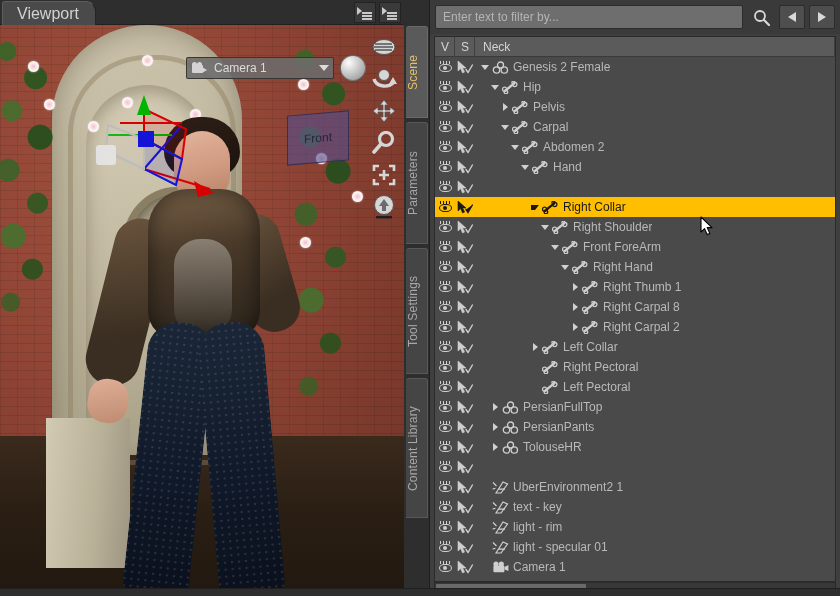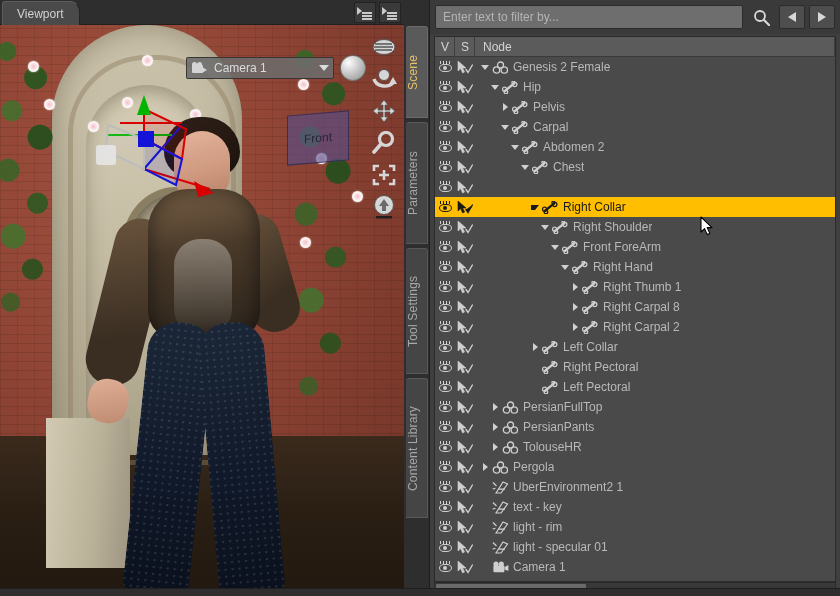--- a/index.html
+++ b/index.html
@@ -25,21 +25,21 @@
     width: 404px; height: 25px;
     background: #2e2e2e;
     border-bottom: 1px solid #202020;
   }
   .vp-tab {
     position: absolute; left: 2px; top: 1px;
     height: 24px; padding: 0 16px 0 14px;
     line-height: 24px;
     background: #4a4a4a;
     color: #d2d2d2;
-    font-size: 12px;
+    font-size: 16px;
     border-top-left-radius: 3px;
     border-top-right-radius: 10px;
     border-top: 1px solid #5d5d5d;
     border-left: 1px solid #5d5d5d;
     border-right: 1px solid #242424;
   }
   .vp-menu-btn {
     position: absolute; top: 2px;
     width: 22px; height: 21px;
     background: #3a3a3a;
@@ -597,21 +597,21 @@
         </div>
       <div class="fbtn">
           <span class="arrow-r"></span>
         </div>
     </div>
 
     <div class="tree-wrap">
       <div class="tree-head">
         <div class="th v">V</div>
         <div class="th s">S</div>
-        <div class="th node">Node</div>
+        <div class="th node">Neck</div>
       </div>
       <div class="tree-body" id="tree-body">
           <div class="row">
             <div class="cell-v">
               <span class="eye">
                 <span class="ball"></span>
                 <span class="pupil"></span>
                 <span class="lash" style="left:2px;"></span>
                 <span class="lash" style="left:5px;"></span>
                 <span class="lash" style="left:8px;"></span>
@@ -799,21 +799,21 @@
               </span>
               <span class="nodeicon">
                 <svg width="17" height="13" viewBox="0 0 17 13">
                   <path d="M3.6 9.4 L11.8 2.6" stroke="#cfcfcf" stroke-width="2.4" stroke-linecap="round" fill="none"></path>
                   <circle cx="2.6" cy="8.3" r="2.1" fill="none" stroke="#cfcfcf" stroke-width="1.3"></circle>
                   <circle cx="3.9" cy="11" r="1.8" fill="none" stroke="#cfcfcf" stroke-width="1.3"></circle>
                   <circle cx="12.8" cy="3.6" r="2.1" fill="none" stroke="#cfcfcf" stroke-width="1.3"></circle>
                   <circle cx="11.4" cy="1.6" r="1.5" fill="none" stroke="#cfcfcf" stroke-width="1.3"></circle>
                 </svg>
               </span>
-              <span class="nodelabel">Chest</span>
+              <span class="nodelabel">Hand</span>
             </div>
           </div>
           <div class="row">
             <div class="cell-v">
               <span class="eye">
                 <span class="ball"></span>
                 <span class="pupil"></span>
                 <span class="lash" style="left:2px;"></span>
                 <span class="lash" style="left:5px;"></span>
                 <span class="lash" style="left:8px;"></span>
@@ -1269,34 +1269,20 @@
                 <span class="lash" style="left:8px;"></span>
                 <span class="lash" style="left:11px;"></span>
               </span>
             </div>
             <div class="cell-s">
               <span class="selicon"><svg width="16" height="13" viewBox="0 0 16 13">
                   <path d="M1 0 L1 10 L3.6 7.6 L5.6 12 L7.6 11 L5.6 7 L9 7 Z" fill="#cfcfcf" stroke="#cfcfcf" stroke-width=".6"></path>
                   <path d="M9 8.5 L11 11.5 L15.4 4" fill="none" stroke="#cfcfcf" stroke-width="1.4" stroke-linecap="round"></path>
                 </svg></span>
             </div>
-            <div class="cell-n">
-              <span class="ind" style="width: 4px;"></span>
-              <span class="twisty">
-                <span class="tri-r"></span>
-              </span>
-              <span class="nodeicon">
-                <svg width="17" height="13" viewBox="0 0 17 13">
-                  <circle cx="8.5" cy="4" r="3" fill="none" stroke="#cfcfcf" stroke-width="1.3"></circle>
-                  <circle cx="4.5" cy="9" r="3.2" fill="none" stroke="#cfcfcf" stroke-width="1.3"></circle>
-                  <circle cx="12.3" cy="9" r="3.2" fill="none" stroke="#cfcfcf" stroke-width="1.3"></circle>
-                </svg>
-              </span>
-              <span class="nodelabel">Pergola</span>
-            </div>
           </div>
           <div class="row">
             <div class="cell-v">
               <span class="eye">
                 <span class="ball"></span>
                 <span class="pupil"></span>
                 <span class="lash" style="left:2px;"></span>
                 <span class="lash" style="left:5px;"></span>
                 <span class="lash" style="left:8px;"></span>
                 <span class="lash" style="left:11px;"></span>

